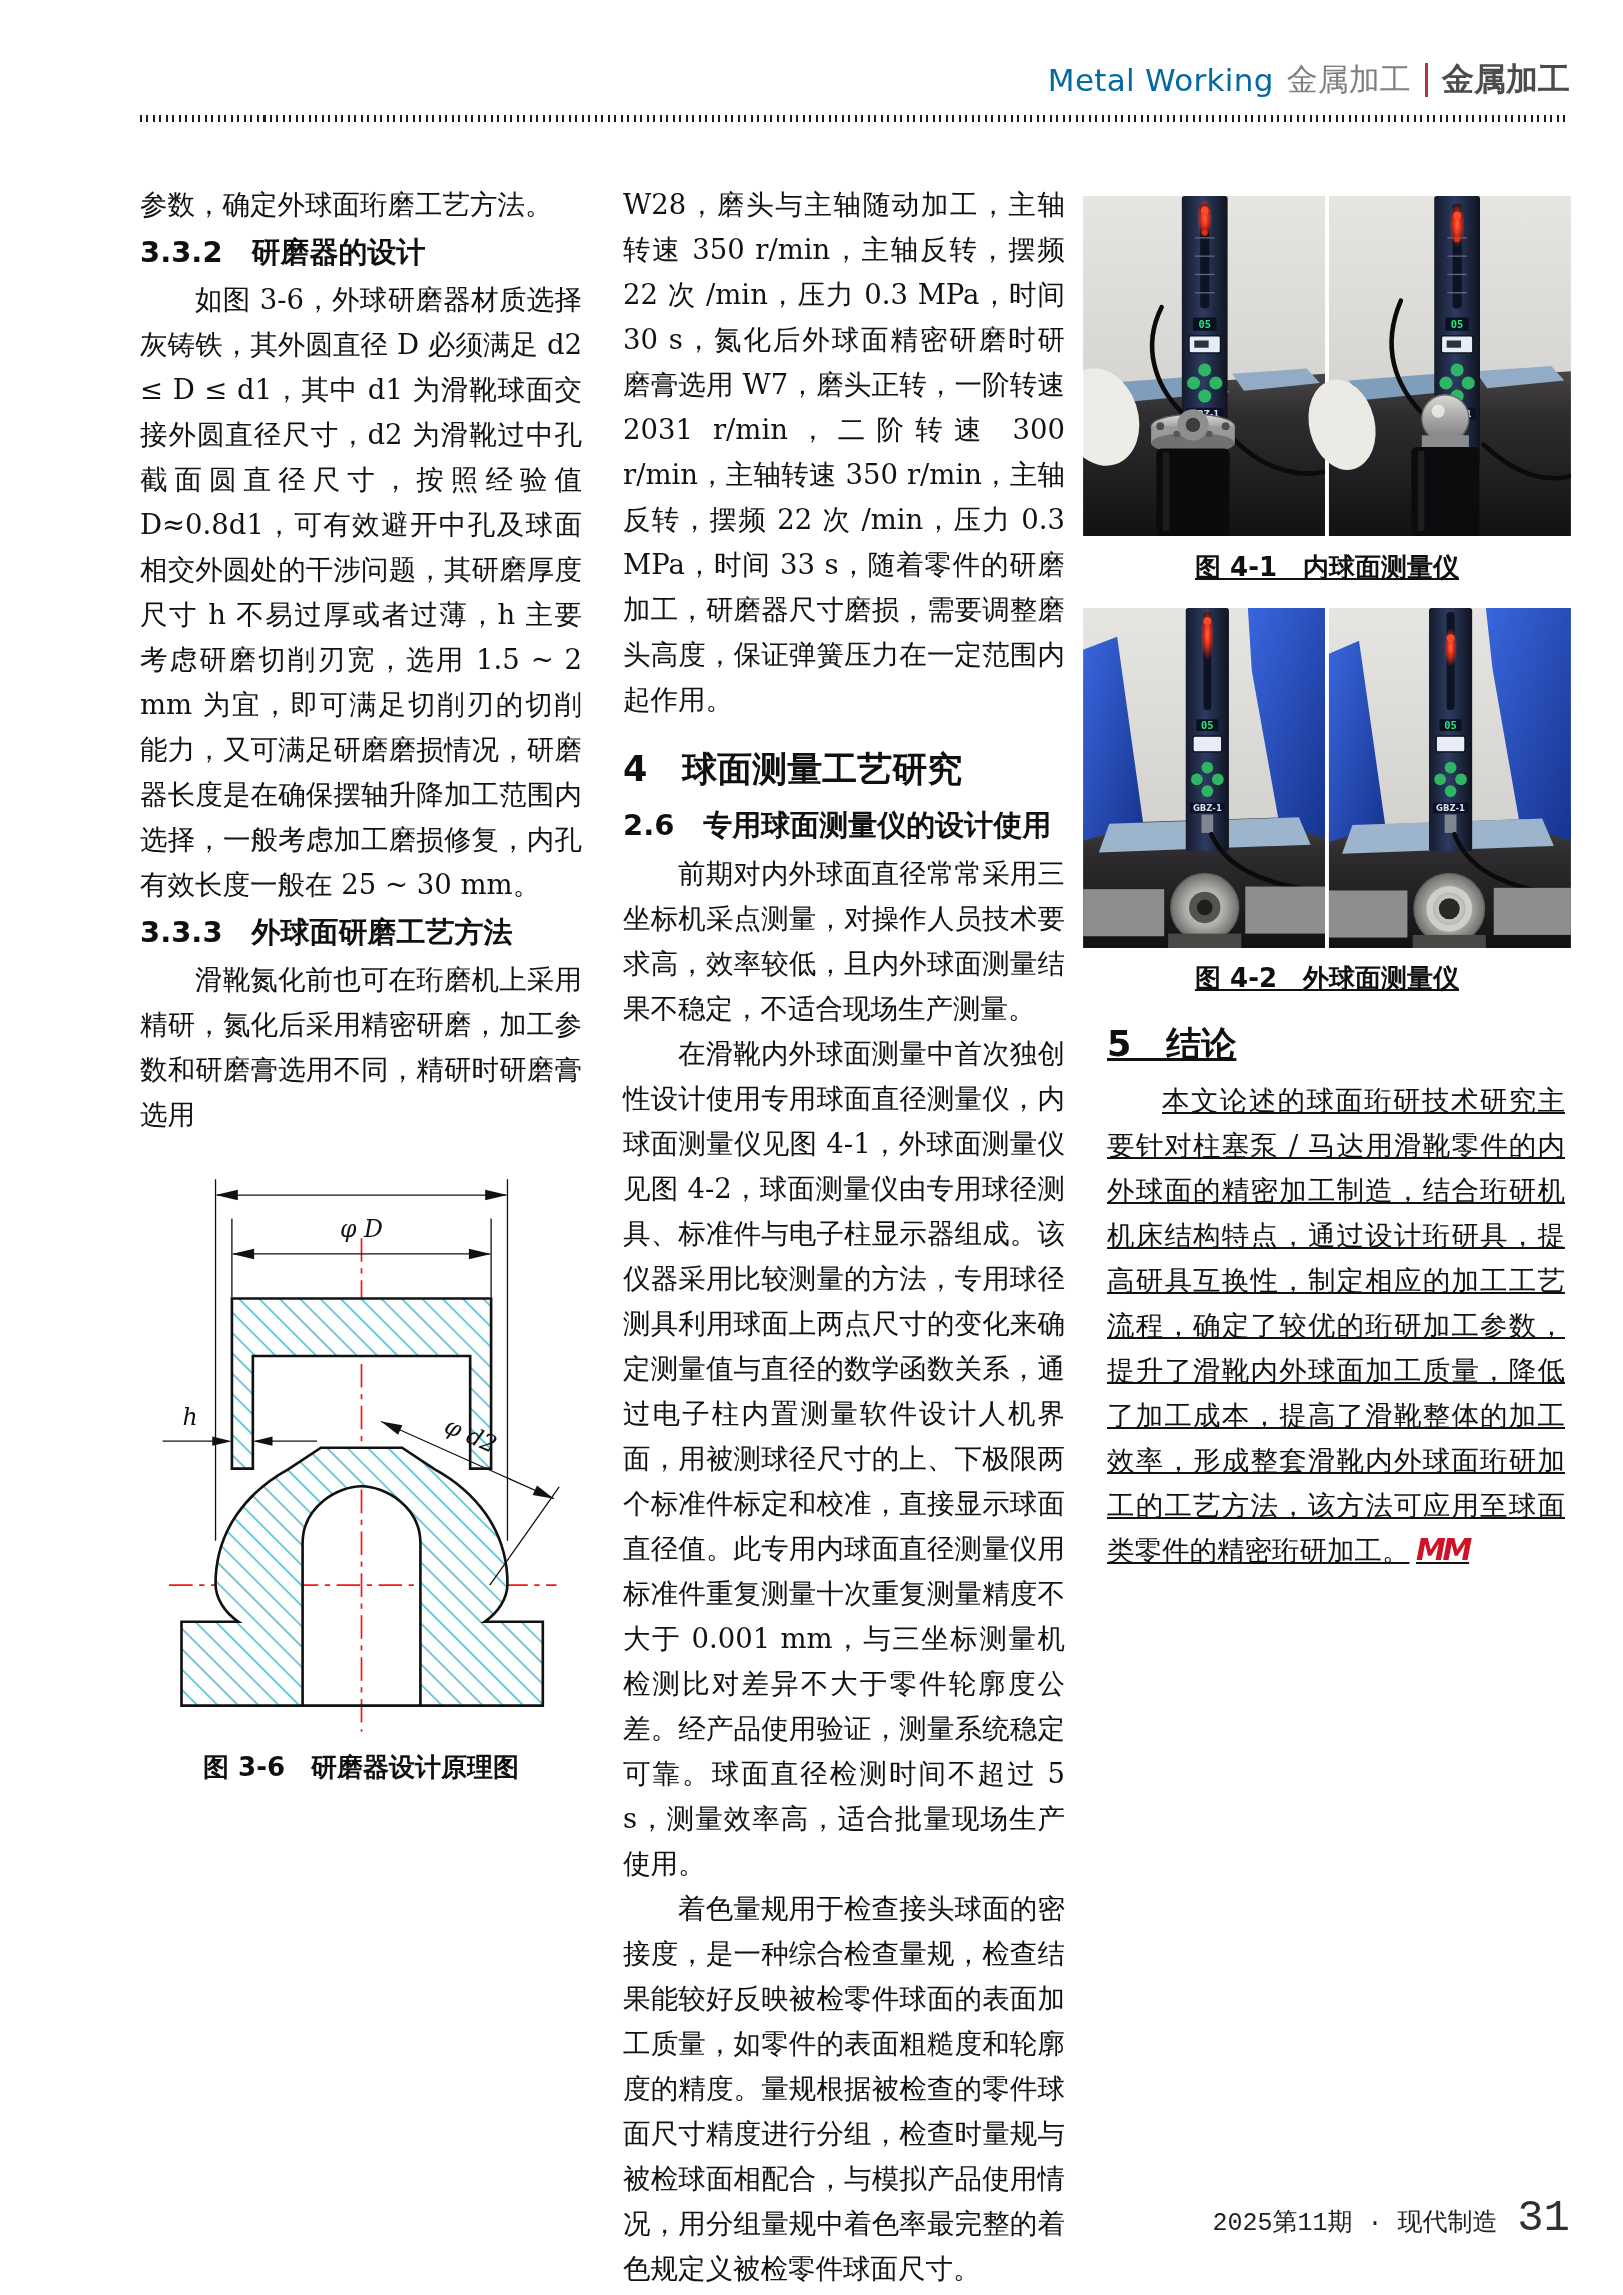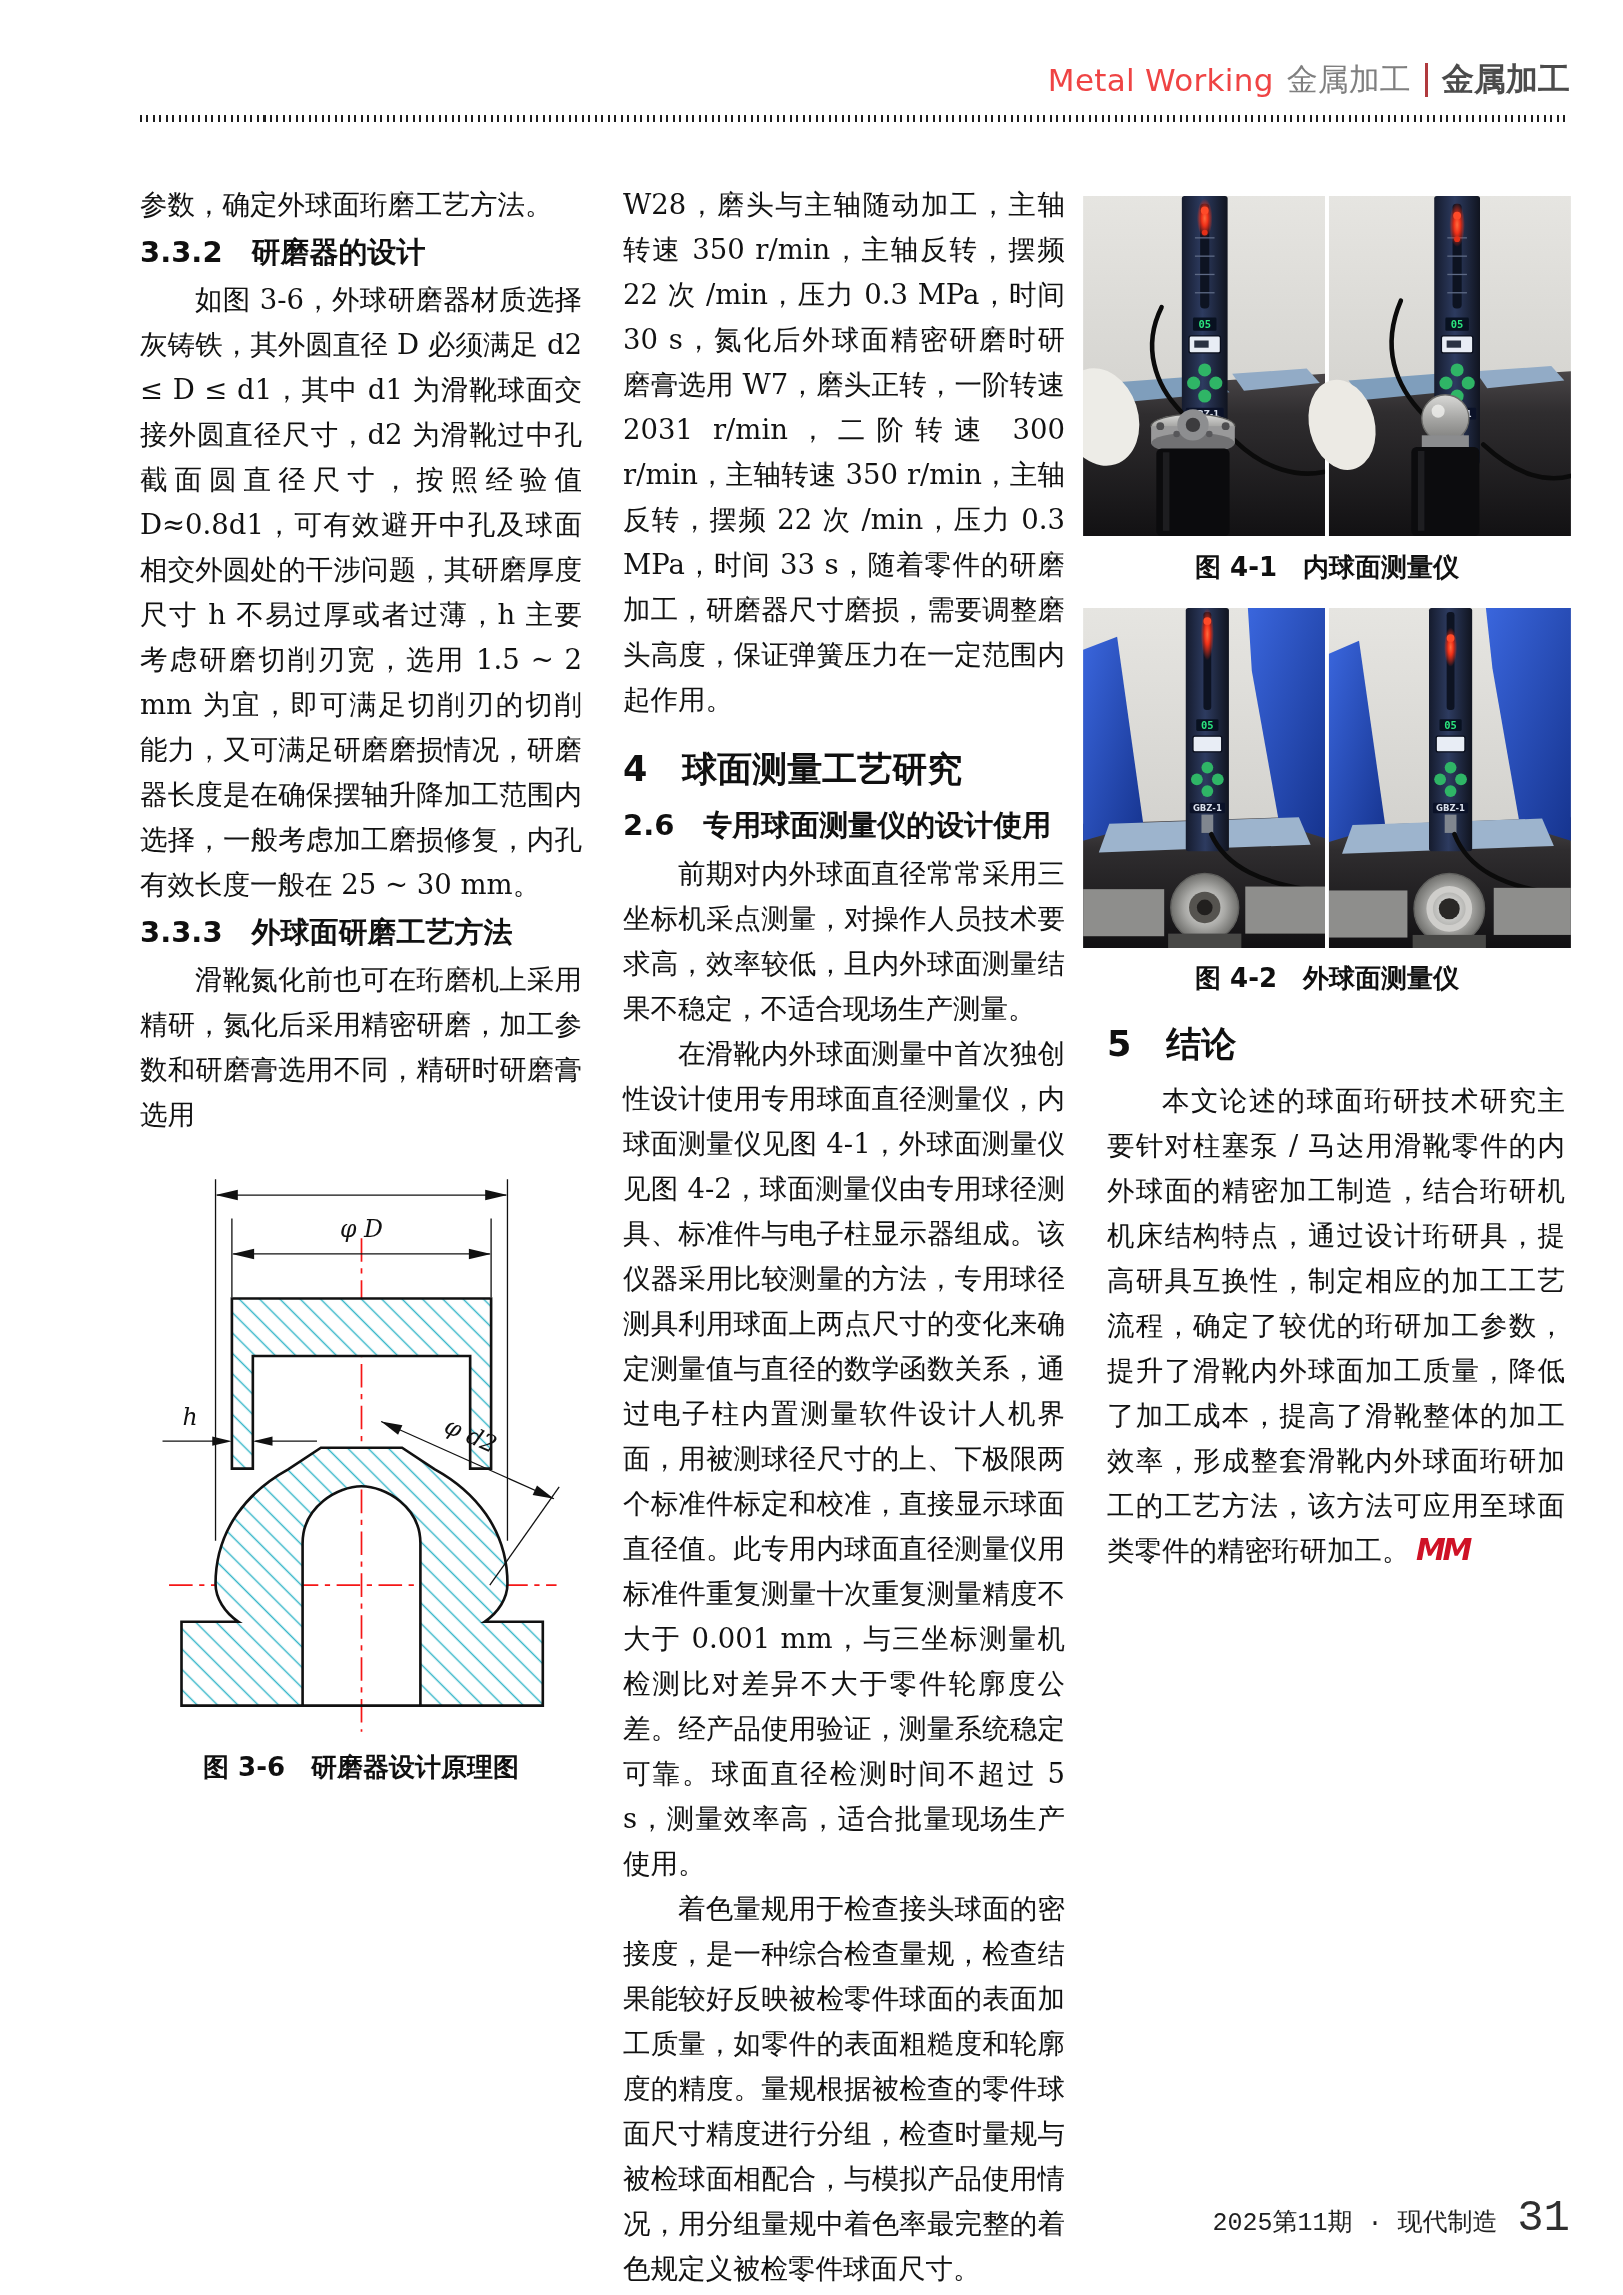--- a/index.html
+++ b/index.html
@@ -1,31 +1,31 @@
 <!DOCTYPE html>
 <html style="font-size:10.5px"><head>
 <meta charset="utf-8">
 <style>
   html,body{margin:0;padding:0;background:#9a9a9a;}
   .page{position:relative;width:1623px;height:2295px;background:#ffffff;overflow:hidden;
         font-family:"DejaVu Serif","Liberation Serif",serif;color:#121212;}
   
   .hdr{position:absolute;top:58px;right:53px;display:flex;align-items:center;
        font-family:"DejaVu Sans","Liberation Sans",sans-serif;}
-  .hdr-en{font-size:31px;color:#ef4444;font-weight:400;letter-spacing:0.3px;}
+  .hdr-en{font-size:31px;color:#0369a1;font-weight:400;letter-spacing:0.3px;}
   .hdr-cn{font-size:31px;color:#7f7f7f;margin-left:13px;font-weight:400;}
   .hdr-bar{width:2.6px;height:34px;background:#b03a3e;margin:0 14.4px;}
   .hdr-col{font-size:32px;color:#4b4b4b;font-weight:600;}
   .dotline{position:absolute;left:140px;right:53px;top:115px;height:6.5px;
            background:repeating-linear-gradient(90deg,#1e1e1e 0 2px,transparent 2px 6.5px);}
   
   .col{position:absolute;width:442px;}
   .c1{left:140px;top:182px;}
   .c2{left:623px;top:182px;}
-  .c3wrap{position:absolute;left:1083px;top:196px;width:488px;}
+  .c3wrap{position:absolute;left:1083px;top:196px;width:488px;text-decoration:underline;}
   .c3text{margin:17px 3.9px 0 24px;width:458px;}
   p.body{margin:0;font-size:27.5px;line-height:45px;text-align:justify;}
   p.ind{text-indent:2em;}
   .h-sub{margin:2.6px 0;font:700 29px/45px "DejaVu Sans","Liberation Sans",sans-serif;color:#101010;}
   .h-big{margin:22px 0 9.2px;font:700 35px/50px "DejaVu Sans","Liberation Sans",sans-serif;color:#101010;}
   .mm{color:#cf1226;font:900 30px "DejaVu Sans","Liberation Sans",sans-serif;
       font-style:italic;letter-spacing:-3.3px;margin-left:6.5px;}
   
   figure{margin:0;}
   figcaption{text-align:center;font:700 26px/37px "DejaVu Sans","Liberation Sans",sans-serif;

